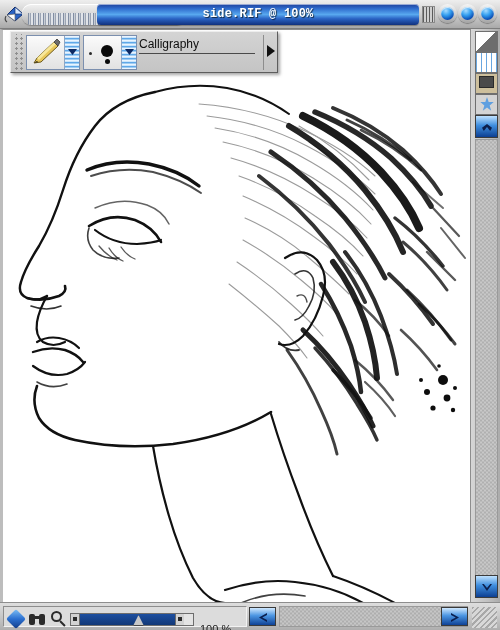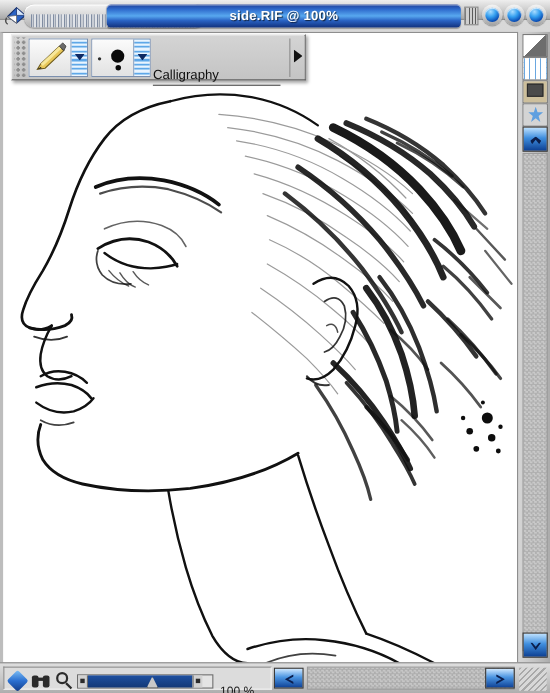--- a/index.html
+++ b/index.html
@@ -11,24 +11,25 @@
     -webkit-font-smoothing:none;
   }
   .app{
     position:relative;width:500px;height:630px;
     background:linear-gradient(180deg,#d9d9d9 0%,#c3c3c3 100%);
     box-sizing:border-box;
   }
 
   
   .titlebar{
-    position:absolute;left:0;top:0;width:500px;height:18px;
+    position:absolute;left:0;top:0;width:500px;height:29px;
     background:linear-gradient(180deg,#eeeeee 0%,#d2d2d2 45%,#a9a9a9 100%);
     border-bottom:1px solid #7d7d7d;
     box-sizing:border-box;
+    font-family:Liberation Mono, monospace;
   }
   .tb-bucket{
     position:absolute;left:3px;top:3px;width:24px;height:22px;
   }
   .tb-grip{
     position:absolute;left:22px;top:4px;width:164px;height:21px;
     border-radius:9px;
     background:linear-gradient(180deg,#f2f2f2 0%,#dcdcdc 40%,#b0b0b0 100%);
     box-shadow:inset 0 1px 0 #ffffff, 0 1px 1px rgba(0,0,0,.25);
     overflow:hidden;
@@ -315,21 +316,21 @@
   }
   .bp-labels{
     position:absolute;left:128px;top:2px;width:116px;height:38px;
   }
   .bp-label{
     position:absolute;left:0;width:116px;height:18px;
     font-size:12px;color:#0e0e0e;line-height:18px;
     font-family:"Liberation Sans", sans-serif;
     white-space:nowrap;overflow:hidden;
   }
-  .bp-label.l1{top:1px;border-bottom:1px solid #4a4a4a;margin-top:24px;}
+  .bp-label.l1{top:1px;border-bottom:1px solid #4a4a4a;}
   .bp-label.l2{top:20px;}
   .bp-arrow{
     position:absolute;left:252px;top:3px;width:14px;height:35px;
     border-left:1px solid #8d8d8d;box-sizing:border-box;
   }
   .bp-arrow::after{
     content:"";position:absolute;left:3px;top:10px;width:8px;height:12px;
     background:#111111;
     clip-path:polygon(0% 0%,100% 50%,0% 100%);
   }

